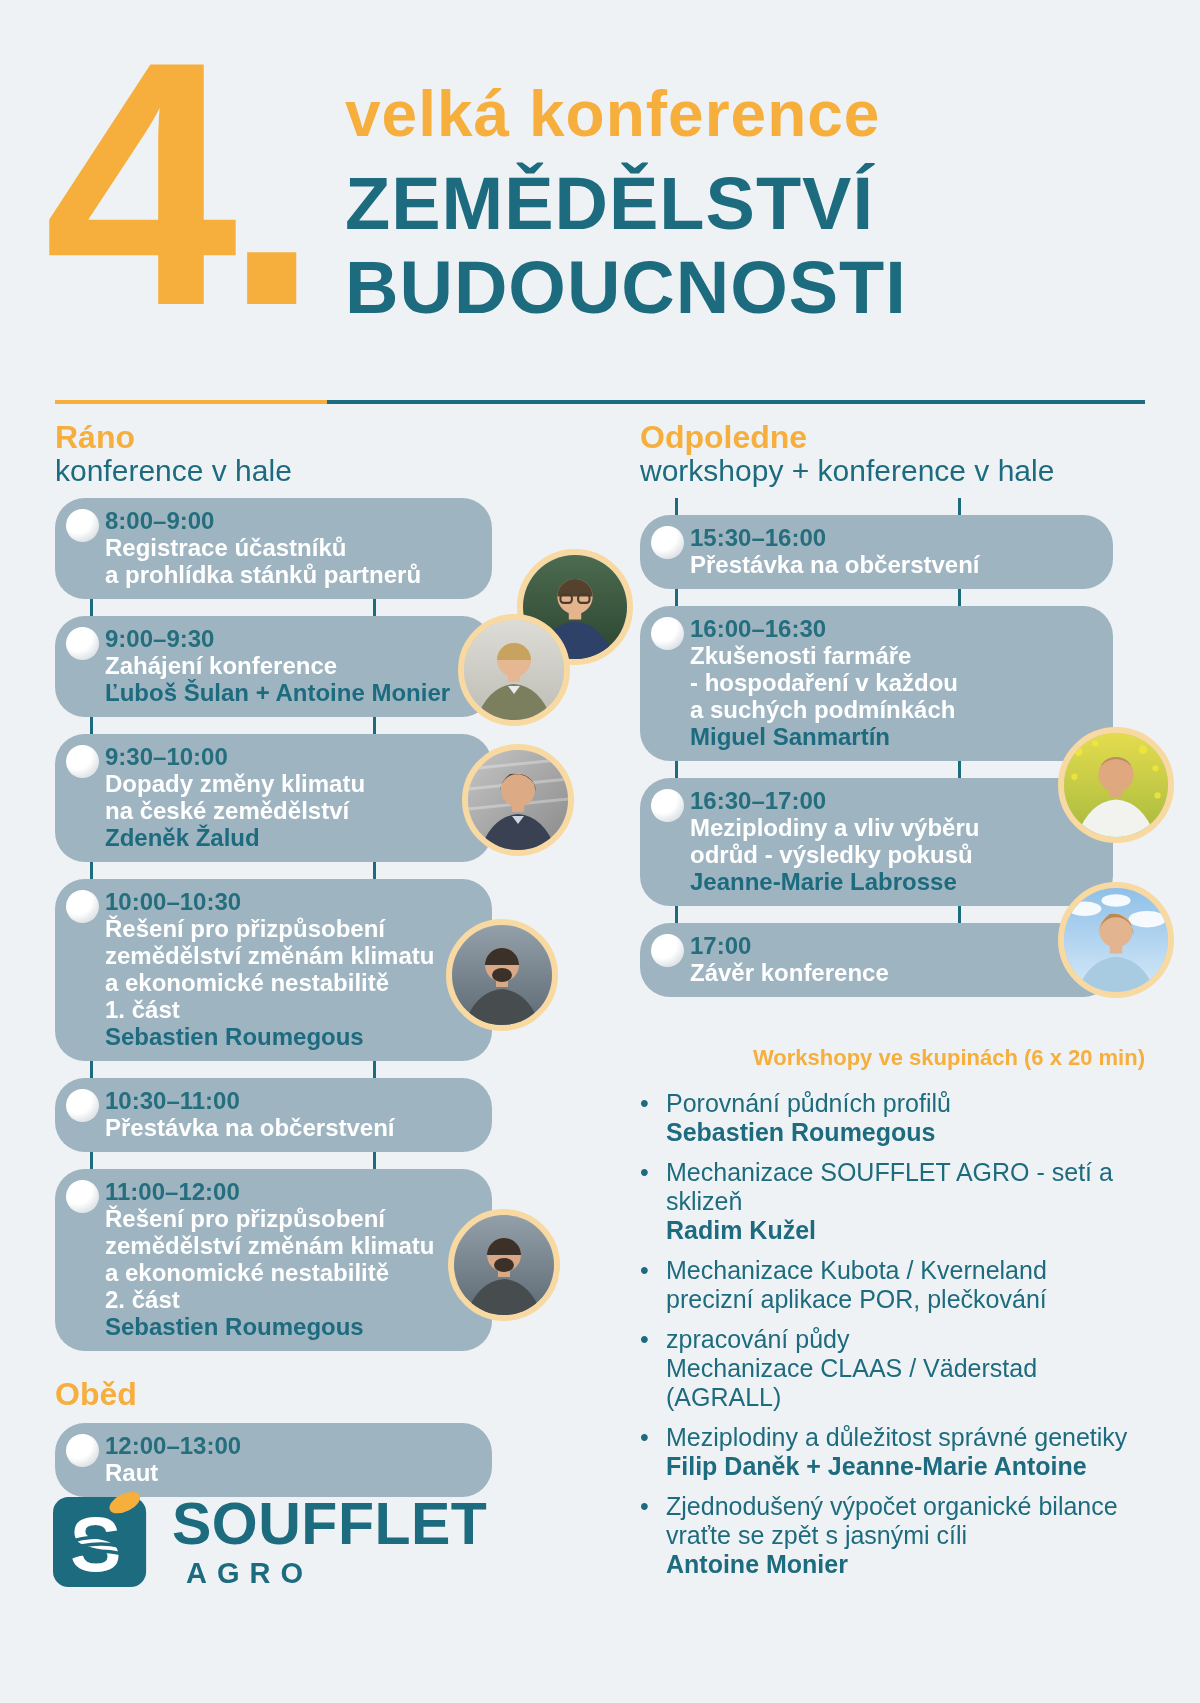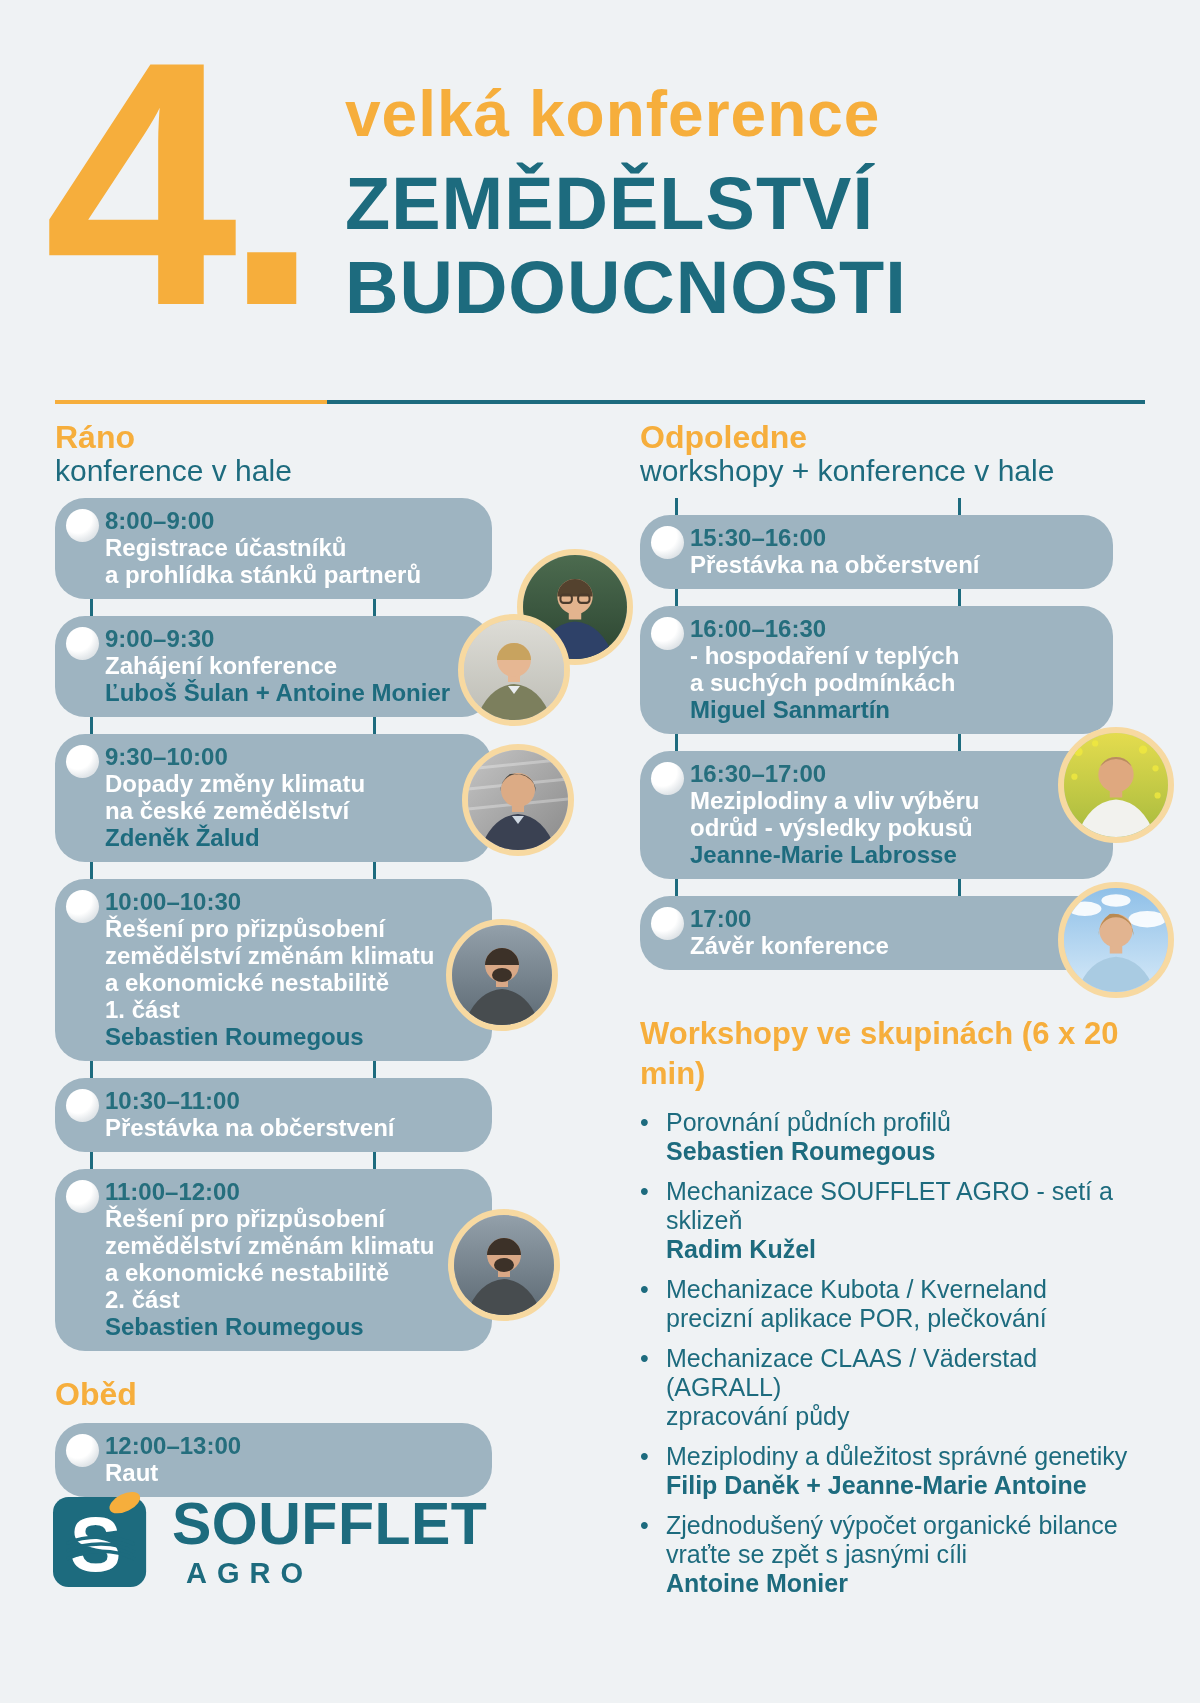--- a/index.html
+++ b/index.html
@@ -43,21 +43,21 @@
   .card .line    { color:#ffffff; font-size:24px; font-weight:700; line-height:27px; }
   .card .speaker { color:#1d6b7e; font-size:24px; font-weight:700; line-height:27px; }
 
   .connector { position:relative; height:17px; }
   .connector .tick { position:absolute; top:0; width:3px; height:17px; background:#1d6b7e; }
   .connector .t1 { left:35px; }
   .connector .t2 { left:318px; }
 
   
   .workshops { margin-top:44px; width:505px; }
-  .workshops-title { color:#f6ae3c; font-size:31px; font-weight:800; line-height:40px; margin:0 0 14px 0; }
+  .workshops-title { color:#f6ae3c; font-size:22px; font-weight:800; line-height:34px; margin:0 0 14px 0;text-align:right; }
   .witem { display:flex; margin-bottom:11px; }
   .witem .dot { width:26px; flex:none; color:#1d6b7e; font-size:25px; line-height:29px; }
   .witem .wbody { color:#1d6b7e; font-size:25px; line-height:29px; }
   .witem .wspeaker { font-weight:700; }
 
   
   .photo {
     position:absolute; border-radius:50%; border:6px solid #f7d9a1;
     overflow:hidden; box-sizing:border-box; background:#ccc;
   }
@@ -190,21 +190,22 @@
       <div class="line">Přestávka na občerstvení</div>
     </div>
     <div class="connector">
         <span class="tick t1"></span>
         <span class="tick t2"></span>
       </div>
 
     <div class="card">
       <span class="bullet"></span>
       <div class="time">16:00–16:30</div>
-      <div class="line">- hospodaření v teplých</div>
+      <div class="line">Zkušenosti farmáře</div>
+      <div class="line">- hospodaření v každou</div>
       <div class="line">a suchých podmínkách</div>
       <div class="speaker">Miguel Sanmartín</div>
     </div>
     <div class="connector">
         <span class="tick t1"></span>
         <span class="tick t2"></span>
       </div>
 
     <div class="card">
       <span class="bullet"></span>
@@ -247,22 +248,22 @@
         <span class="dot">•</span>
         <div class="wbody">
           <div>Mechanizace Kubota / Kverneland</div>
           <div>precizní aplikace POR, plečkování</div>
         </div>
       </div>
 
       <div class="witem">
         <span class="dot">•</span>
         <div class="wbody">
+          <div>zpracování půdy</div>
           <div>Mechanizace CLAAS / Väderstad (AGRALL)</div>
-          <div>zpracování půdy</div>
         </div>
       </div>
 
       <div class="witem">
         <span class="dot">•</span>
         <div class="wbody">
           <div>Meziplodiny a důležitost správné genetiky</div>
           <div class="wspeaker">Filip Daněk + Jeanne-Marie Antoine</div>
         </div>
       </div>

